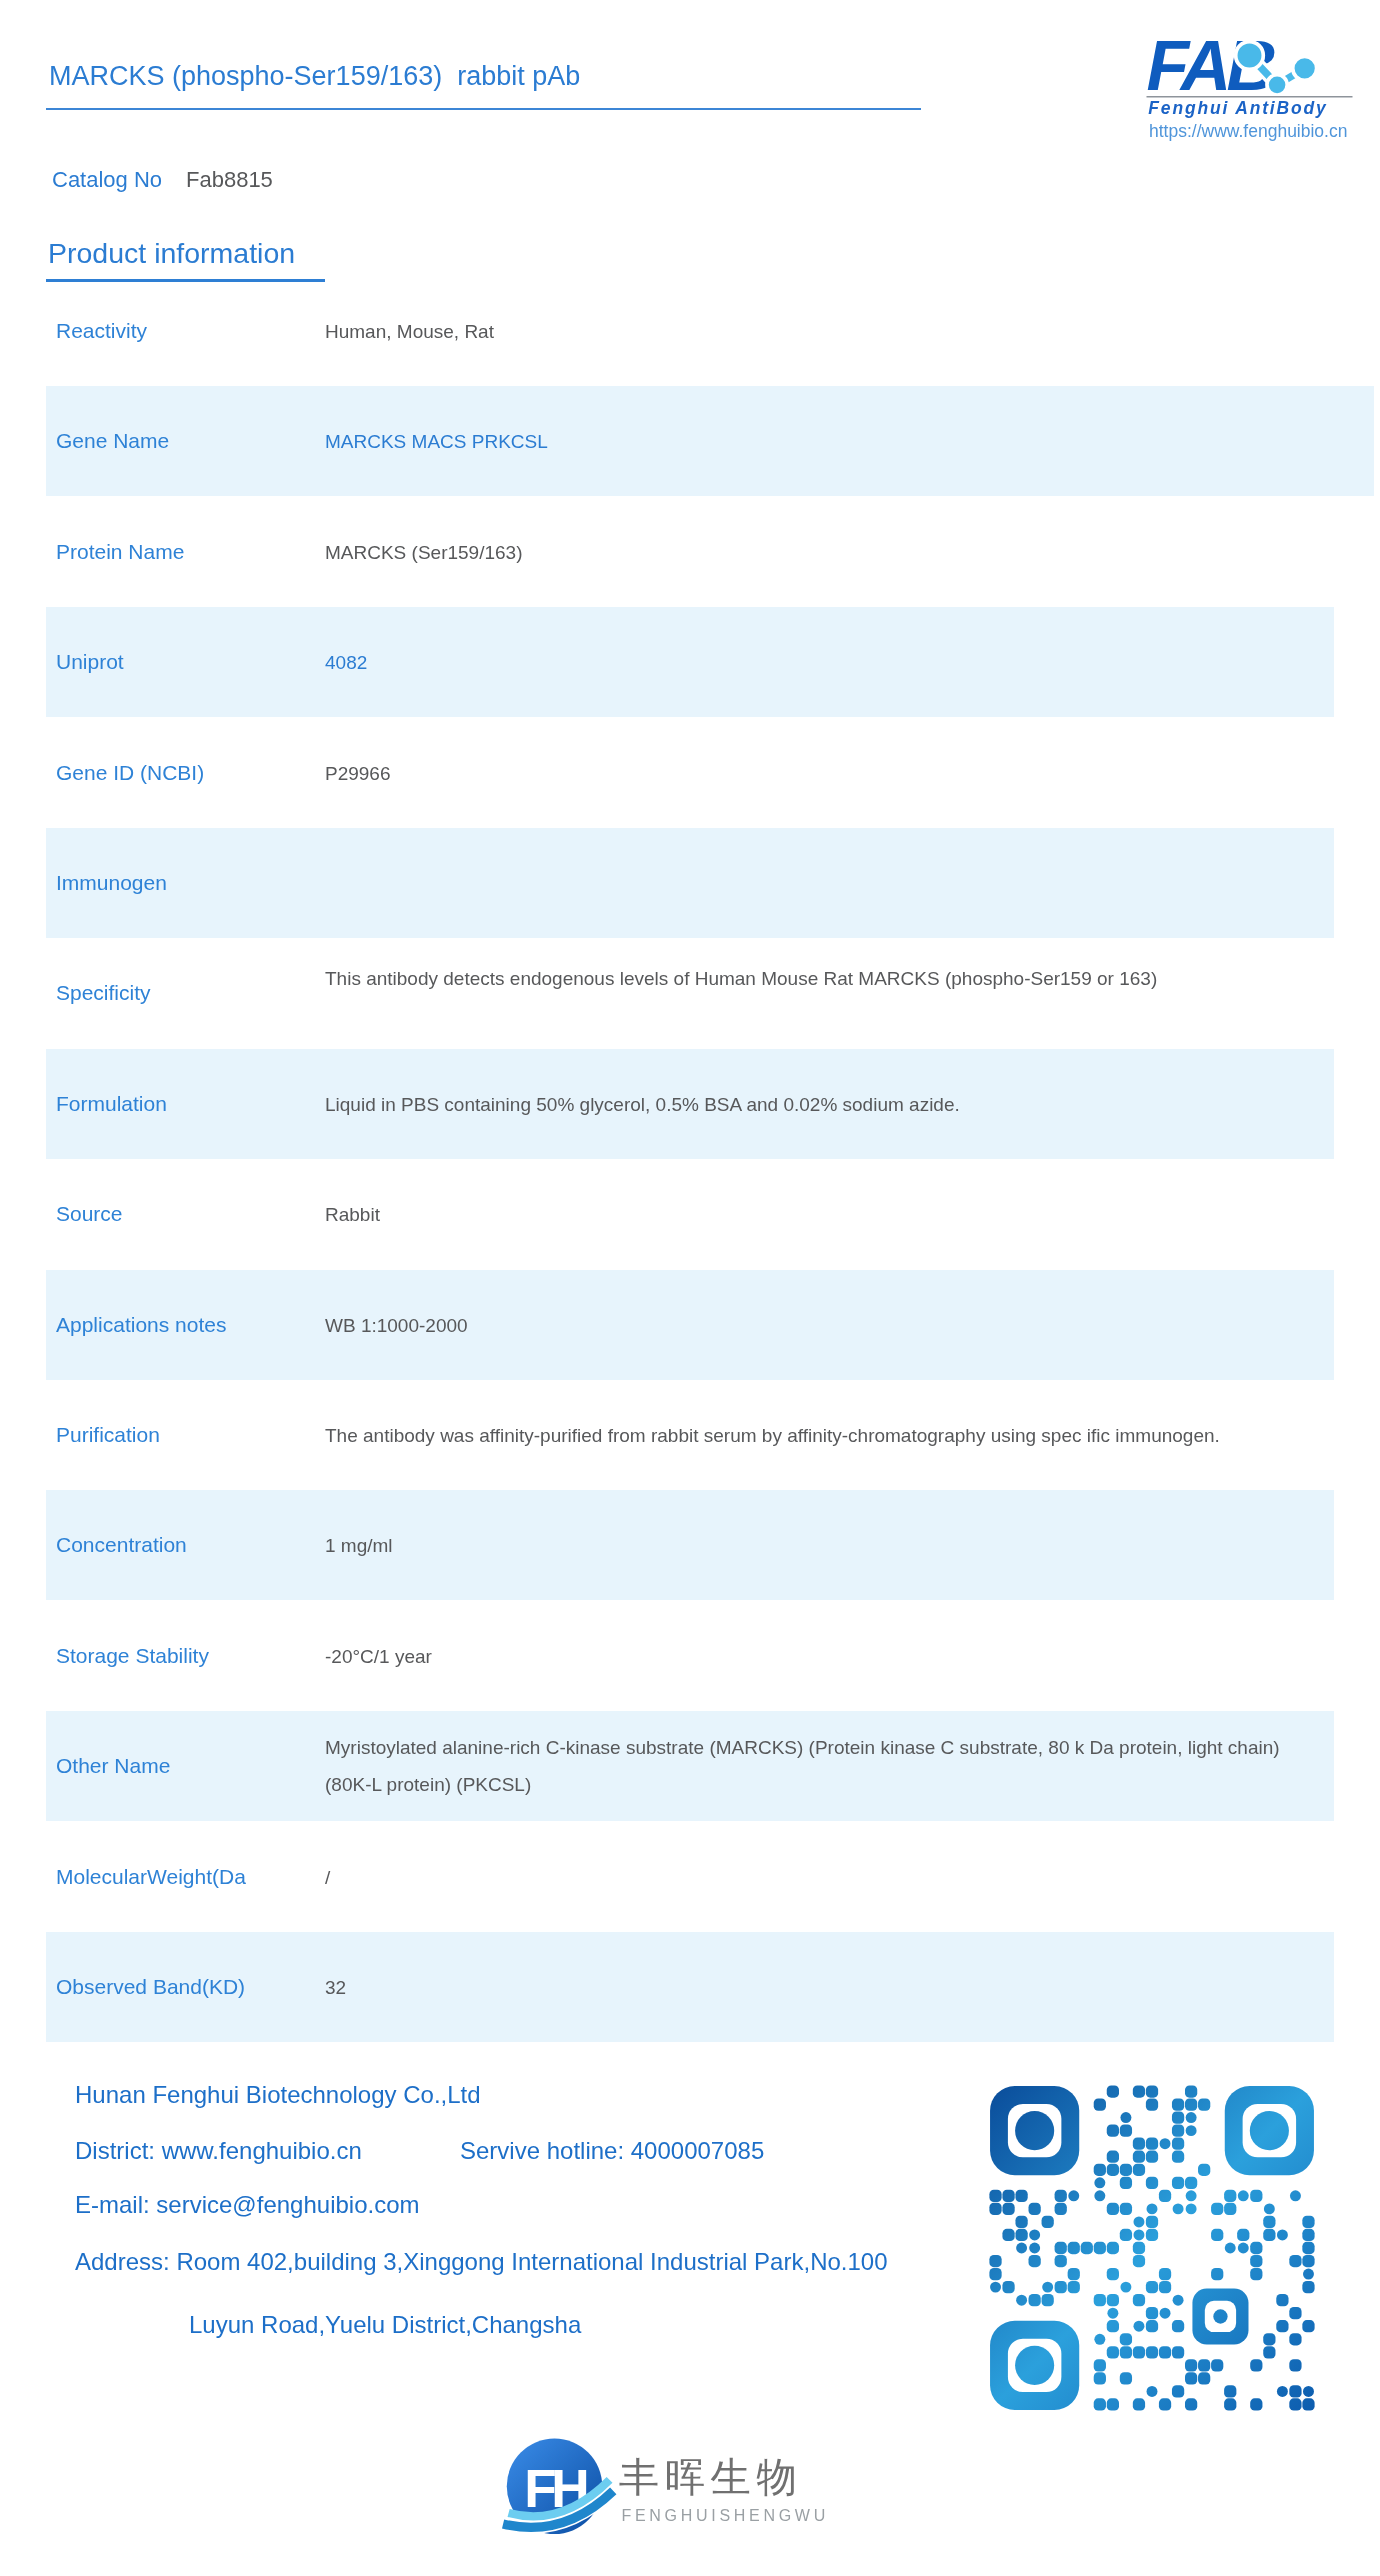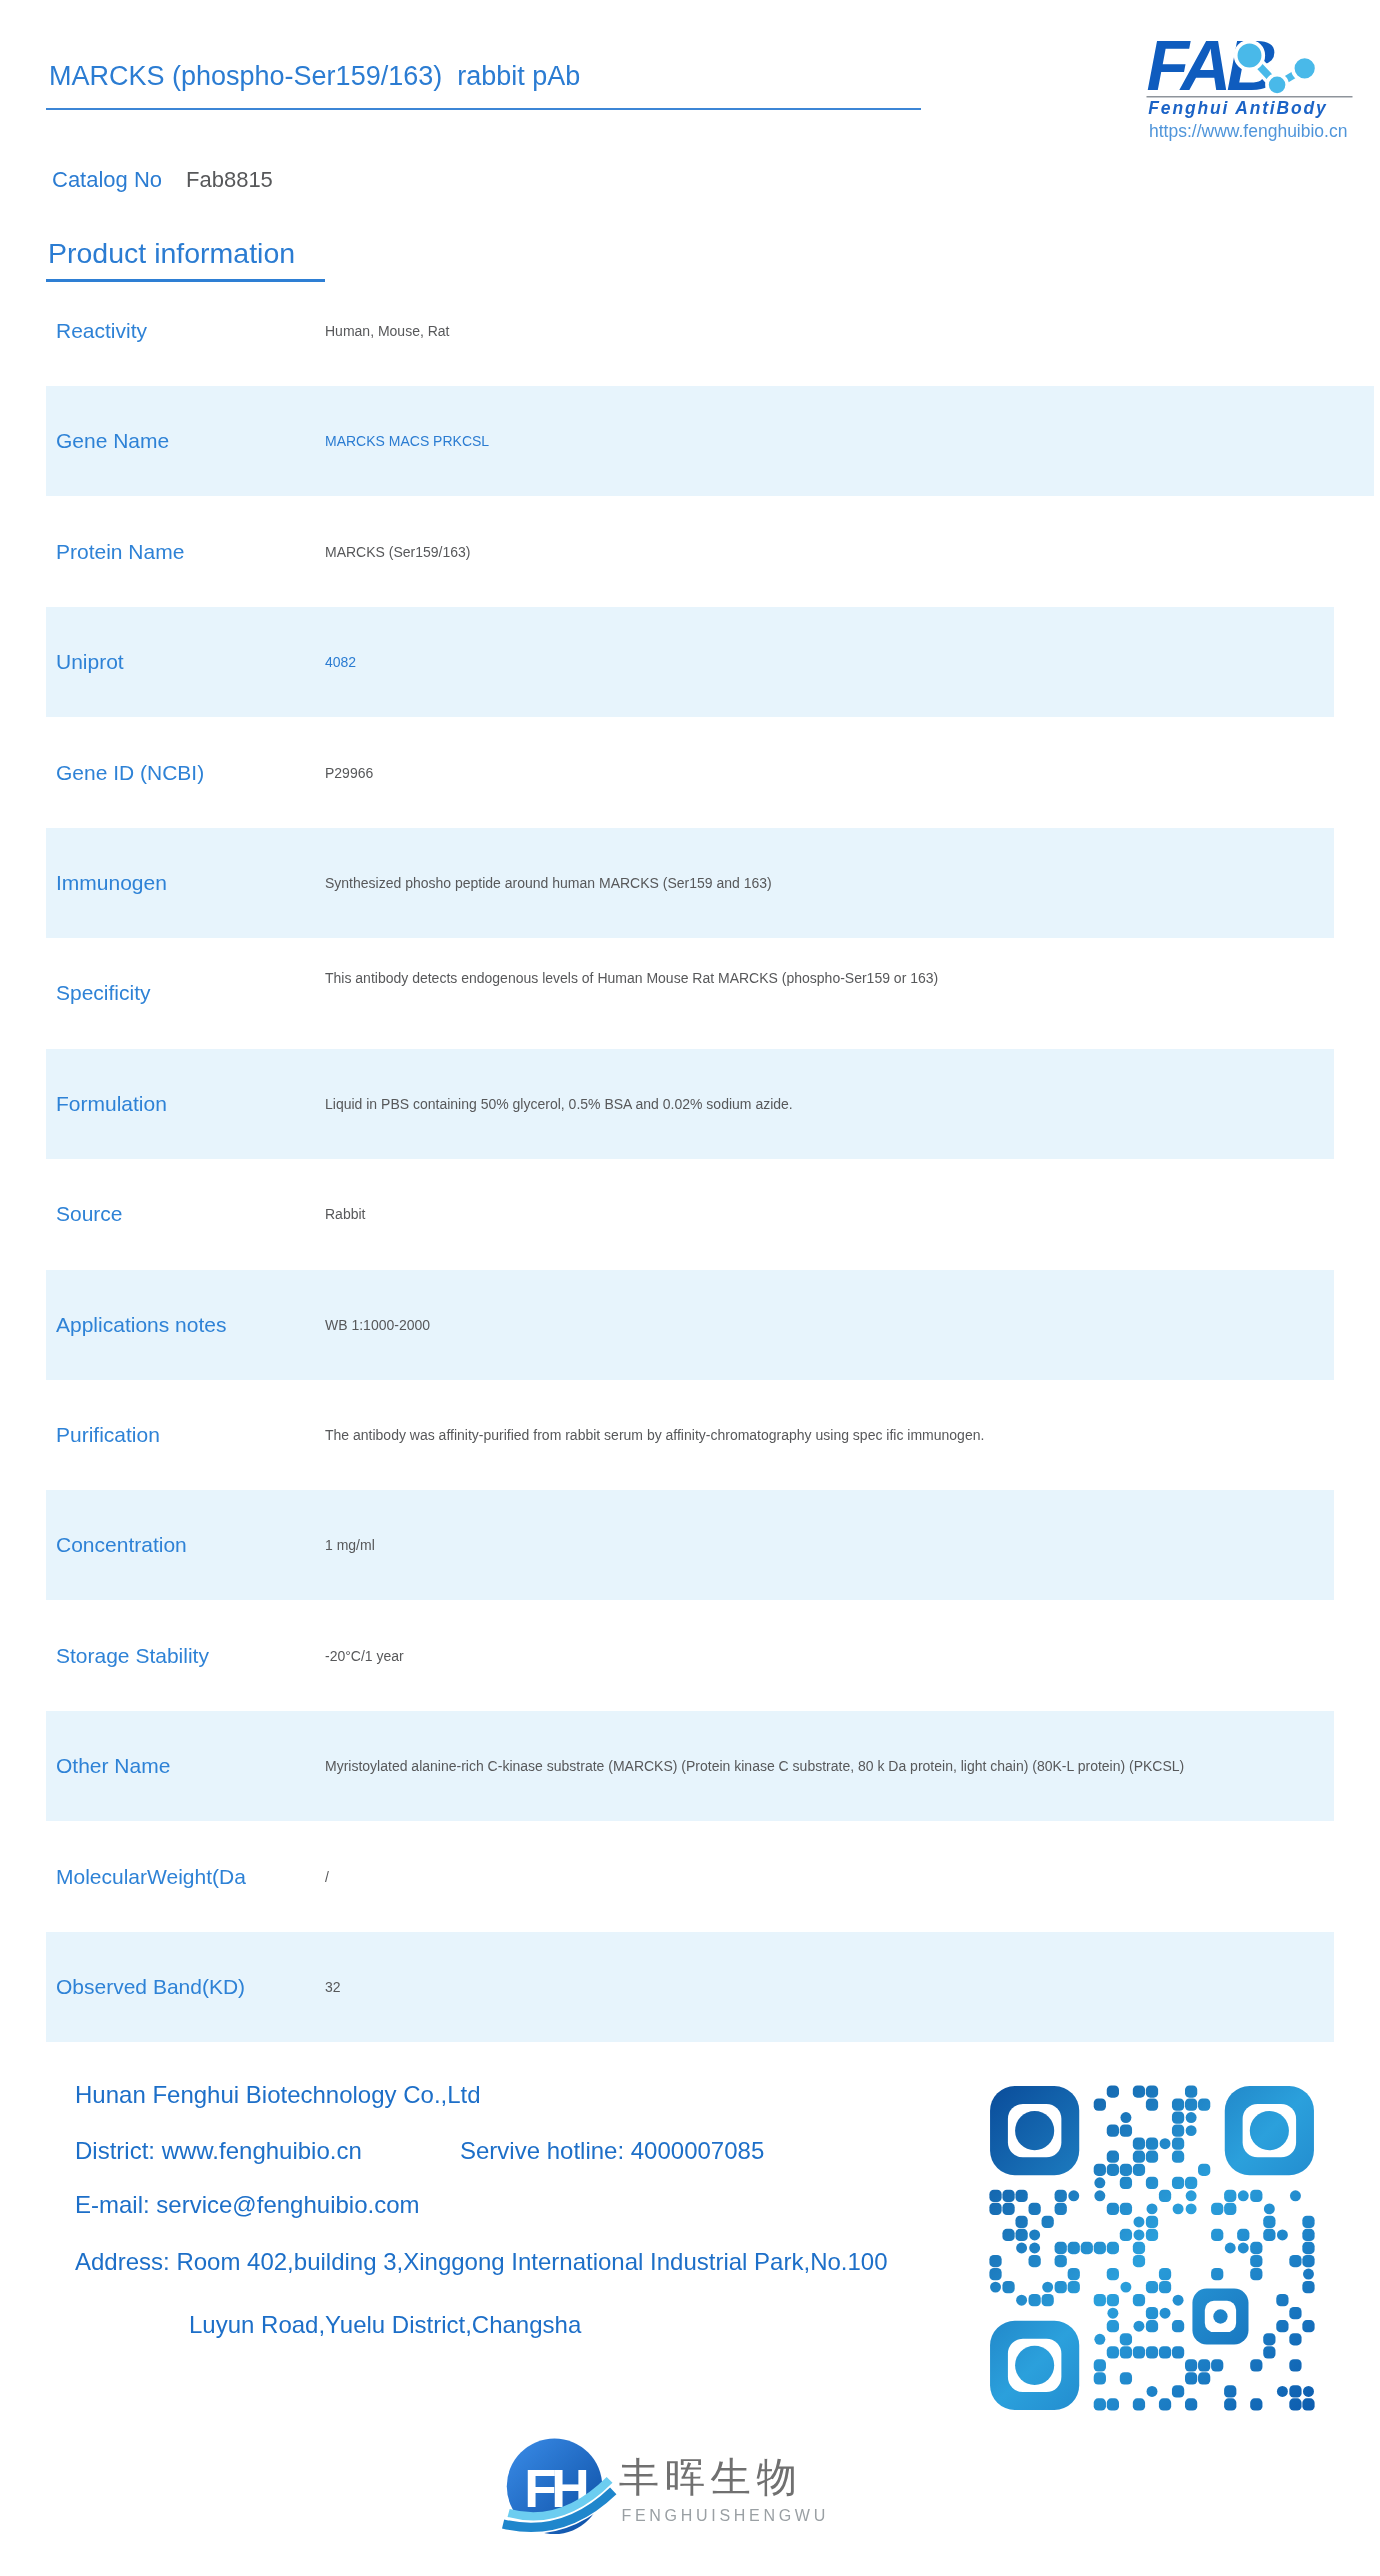--- a/index.html
+++ b/index.html
@@ -18,21 +18,21 @@
 
   
   #fab-logo{left:1139px;top:26px;width:221px;height:103px;}
   #logo-url{left:1149px;top:121px;font-size:17.5px;color:#4f95da;}
 
   
   #table{left:46px;top:276px;width:1288px;height:1766px;}
   .row{position:absolute;left:0;width:1288px;height:110px;}
   .row.band{background:#e7f4fc;}
   .row-label{position:absolute;left:10px;top:50%;transform:translateY(-50%);font-size:21px;color:#2e82d6;}
-  .row-value{position:absolute;left:279px;top:50%;transform:translateY(-50%);width:998px;font-size:14px;line-height:37px;color:#57585a;}
+  .row-value{position:absolute;left:279px;top:50%;transform:translateY(-50%);width:998px;font-size:19px;line-height:37px;color:#57585a;}
   .row-value.blue{color:#2b7cd2;}
   .row-value.lift{transform:translateY(calc(-50% - 14.7px));}
 
   
   .footer-line{position:absolute;font-size:24px;color:#1d6fc8;}
   #f-company{left:75px;top:2081px;}
   #f-website{left:75px;top:2137px;}
   #f-hotline{left:460px;top:2137px;}
   #f-email{left:75px;top:2191px;}
   #f-address{left:75px;top:2248px;}
@@ -90,21 +90,20 @@
       <div class="row band" style="top: 331px;">
         <div class="row-label">Uniprot</div>
         <div class="row-value blue">4082</div>
       </div>
       <div class="row" style="top: 442px;">
         <div class="row-label">Gene ID (NCBI)</div>
         <div class="row-value">P29966</div>
       </div>
       <div class="row band" style="top: 552px;">
         <div class="row-label">Immunogen</div>
-        <div class="row-value">Synthesized phosho peptide around human MARCKS (Ser159 and 163)</div>
       </div>
       <div class="row" style="top: 662px;">
         <div class="row-label">Specificity</div>
         <div class="row-value lift">This antibody detects endogenous levels of  Human Mouse Rat MARCKS (phospho-Ser159 or 163)</div>
       </div>
       <div class="row band" style="top: 773px;">
         <div class="row-label">Formulation</div>
         <div class="row-value">Liquid in PBS containing 50% glycerol,  0.5% BSA and 0.02% sodium azide.</div>
       </div>
       <div class="row" style="top: 883px;">

